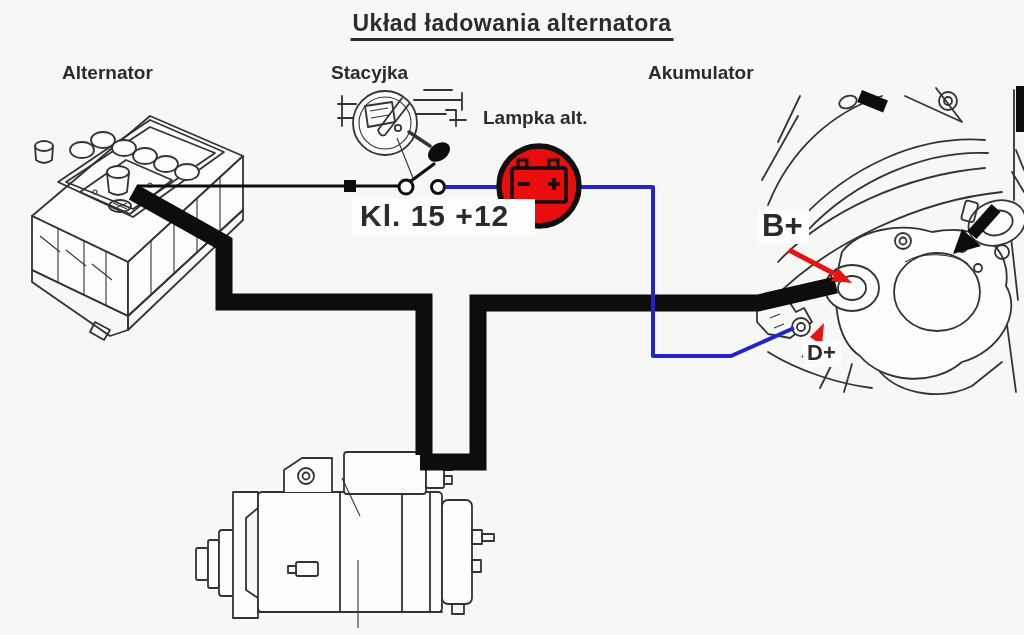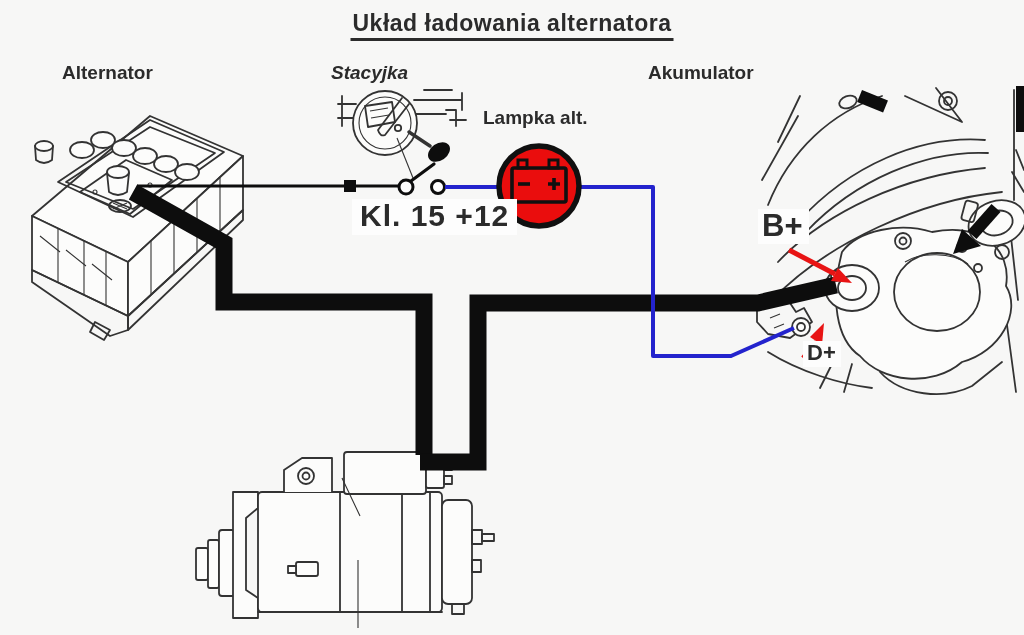--- a/index.html
+++ b/index.html
@@ -23,28 +23,28 @@
   }
   .title{
     left:50%;top:12px;transform:translateX(-50%);
     font-size:23px;
     letter-spacing:0.5px;
     border-bottom:3px solid var(--text,#2b2b2b);
     padding:0 2px 3px 2px;
   }
   .component-label{font-size:19px;}
   .lbl-akumulator{left:62px;top:63px;}
-  .lbl-stacyjka{left:331px;top:63px;font-style:italic;}
+  .lbl-stacyjka{left:331px;top:63px;}
   .lbl-alternator{left:648px;top:63px;}
   .lbl-lampka{left:479px;top:106px;background:var(--background,#f7f7f6);padding:2px 4px;text-align:center;}
   .lbl-kl15{
     left:352px;top:199px;
     font-size:30px;
     background:#fdfdfd;
-    padding:2px 8px 4px 8px;
+    padding:2px 26px 4px 8px;
     letter-spacing:1px;
   }
   .lbl-bplus{left:758px;top:209px;font-size:31px;background:#fdfdfd;padding:1px 6px 3px 4px;}
   .lbl-dplus{left:803px;top:341px;font-size:22px;background:#fdfdfd;padding:1px 5px 3px 4px;}
 
   .art{stroke:var(--line-art,#333);stroke-width:1.8;fill:none;stroke-linecap:round;stroke-linejoin:round;}
   .artfill{stroke:var(--line-art,#333);stroke-width:1.8;fill:#fcfcfb;stroke-linejoin:round;}
   .thin{stroke:var(--line-art,#333);stroke-width:1.1;fill:none;}
   .dark{fill:var(--wire-black,#0c0c0c);stroke:none;}
 </style>

